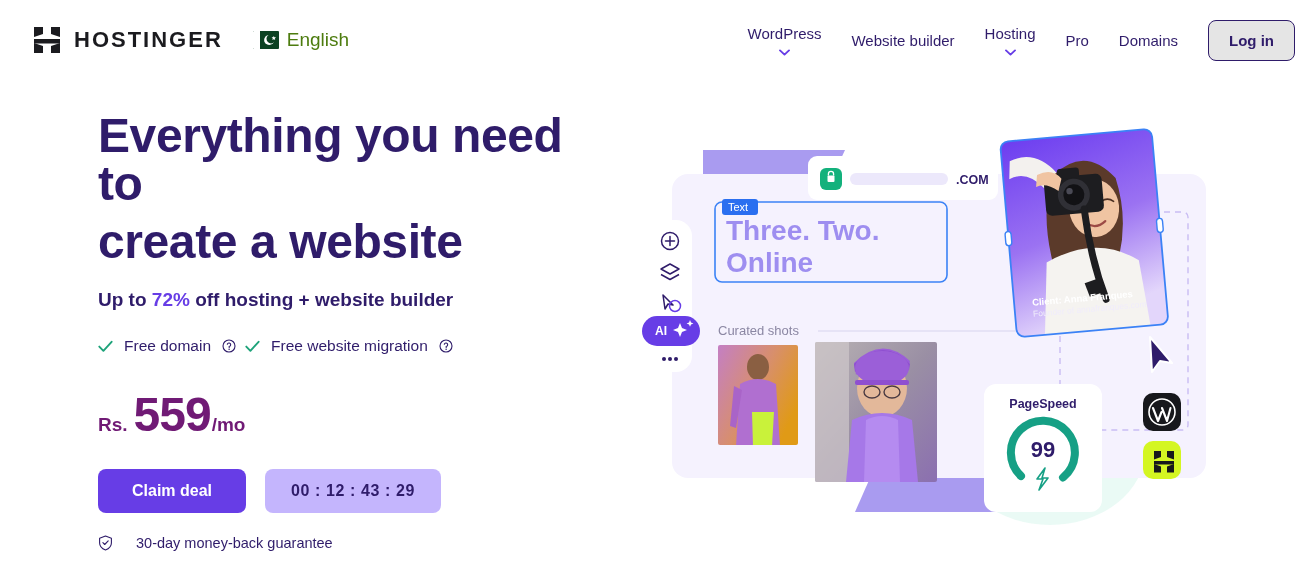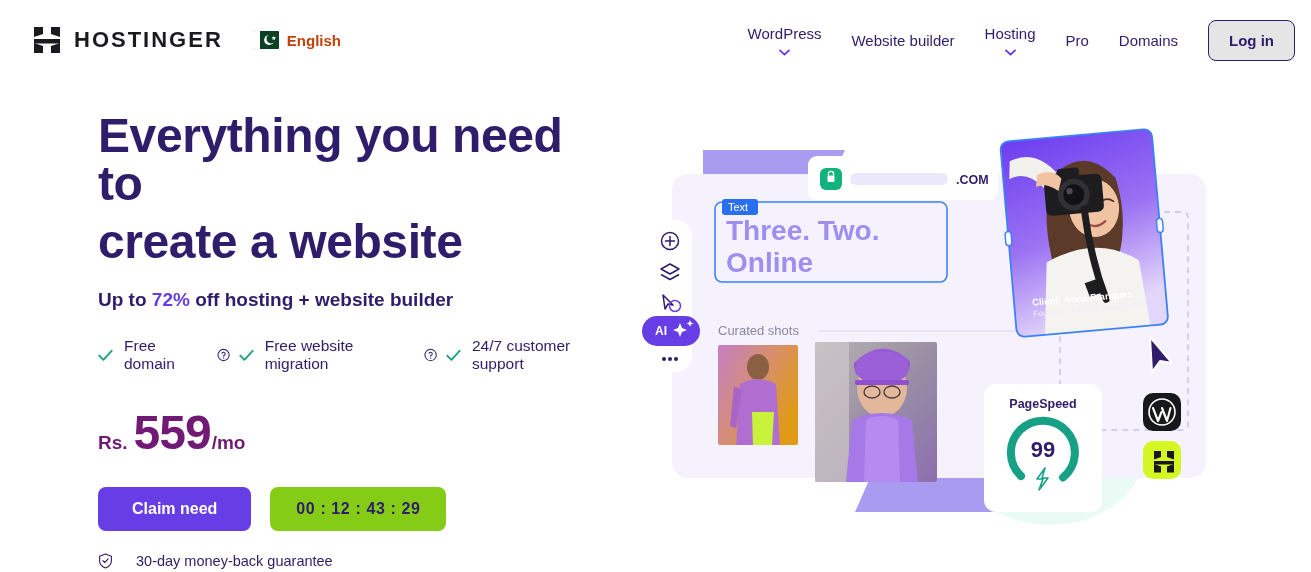--- a/index.html
+++ b/index.html
@@ -17,21 +17,21 @@
     display: flex; align-items: center; padding: 0 24px 0 24px;
   }
   .brand { display: flex; align-items: center; gap: 12px; }
   .logo-mark { width: 30px; height: 30px; display: block; }
   .logo-text {
     font-size: 22px; font-weight: bold; letter-spacing: 2.0px;
     color: #1b1b1f; font-family: "Liberation Sans", sans-serif;
   }
   .lang { display: flex; align-items: center; gap: 8px; margin-left: 30px; }
   .flag { width: 26px; height: 18px; display: block; border-radius: 1px; }
-  .lang-label { font-size: 15px; font-weight: bold; color: #c2410c; }
+  .lang-label { font-size: 19px; font-weight: normal; color: #4d7c0f; }
 
   .nav { margin-left: auto; display: flex; align-items: center; gap: 30px; }
   .nav-item {
     display: flex; align-items: center; gap: 7px;
     font-size: 15px; color: #2f1c6a; cursor: pointer; white-space: nowrap; flex-direction: column;
   }
   .chev { width: 11px; height: 7px; display: block; }
   .login-btn {
     border: 1.6px solid #2f1c6a; border-radius: 8px;
     padding: 11px 20px; font-size: 15px; font-weight: bold; color: #2f1c6a;
@@ -62,21 +62,21 @@
   .per { font-size: 19px; font-weight: bold; margin-left: 1px; }
   .months { margin-top: 12px; font-size: 17px; font-weight: bold; color: #2f1c6a; }
 
   .cta-row { margin-top: 30px; display: flex; align-items: center; gap: 19px; }
   .claim-btn {
     background: #673de6; color: #fff; border: none; border-radius: 8px;
     padding: 0 34px; height: 44px; font-size: 16px; font-weight: bold;
     cursor: pointer; font-family: "Liberation Sans", sans-serif;
   }
   .timer {
-    background: #84cc16; color: #2f1c6a; border-radius: 8px;
+    background: #c4b5fd; color: #2f1c6a; border-radius: 8px;
     padding: 0 26px; height: 44px; display: flex; align-items: center;
     font-size: 16px; font-weight: bold; letter-spacing: 0.6px;
   }
   .guarantee { margin-top: 22px; display: flex; align-items: center; gap: 23px; }
   .shield { width: 15px; height: 16px; display: block; }
   .guarantee-label { font-size: 14.5px; color: #2f1c6a; }
 
   
   .art { position: absolute; left: 630px; top: 120px; width: 681px; height: 440px; }
   .art svg { display: block; }
@@ -163,36 +163,30 @@
         <svg class="check" viewBox="0 0 15 13">
           <path d="M1.3 6.6 L5.4 10.8 L13.6 1.8" fill="none" stroke="#1ea37a" stroke-width="1.9" stroke-linecap="round" stroke-linejoin="round"></path>
         </svg>
         <span class="feature-label">Free website migration</span>
         <svg class="info-icon" viewBox="0 0 14 14">
           <circle cx="7" cy="7" r="6" fill="none" stroke="#2f1c6a" stroke-width="1.1"></circle>
           <path d="M5.3 5.2 a1.75 1.75 0 1 1 1.9 2.3 v0.9" fill="none" stroke="#2f1c6a" stroke-width="1.1" stroke-linecap="round"></path>
           <circle cx="7.1" cy="10.3" r="0.75" fill="#2f1c6a"></circle>
         </svg>
       </div>
-      <div class="feature">
-        <svg class="check" viewBox="0 0 15 13">
-          <path d="M1.3 6.6 L5.4 10.8 L13.6 1.8" fill="none" stroke="#1ea37a" stroke-width="1.9" stroke-linecap="round" stroke-linejoin="round"></path>
-        </svg>
-        <span class="feature-label">24/7 customer support</span>
-      </div>
     </div>
 
     <div class="price-row">
       <span class="cur">Rs.</span>
       <span class="amount">559</span>
       <span class="per">/mo</span>
     </div>
 
     <div class="cta-row">
-      <button class="claim-btn">Claim need</button>
+      <button class="claim-btn">Claim deal</button>
       <div class="timer">00 : 12 : 43 : 29</div>
     </div>
 
     <div class="guarantee">
       <svg class="shield" viewBox="0 0 15 16">
         <path d="M7.5 1 L13.4 3.3 V8 c0 3.6 -2.8 5.8 -5.9 7 -3.1 -1.2 -5.9 -3.4 -5.9 -7 V3.3 Z" fill="none" stroke="#2f1c6a" stroke-width="1.1" stroke-linejoin="round"></path>
         <path d="M4.9 7.7 L6.7 9.5 L10.2 5.9" fill="none" stroke="#2f1c6a" stroke-width="1.1" stroke-linecap="round" stroke-linejoin="round"></path>
       </svg>
       <span class="guarantee-label">30-day money-back guarantee</span>
     </div>

